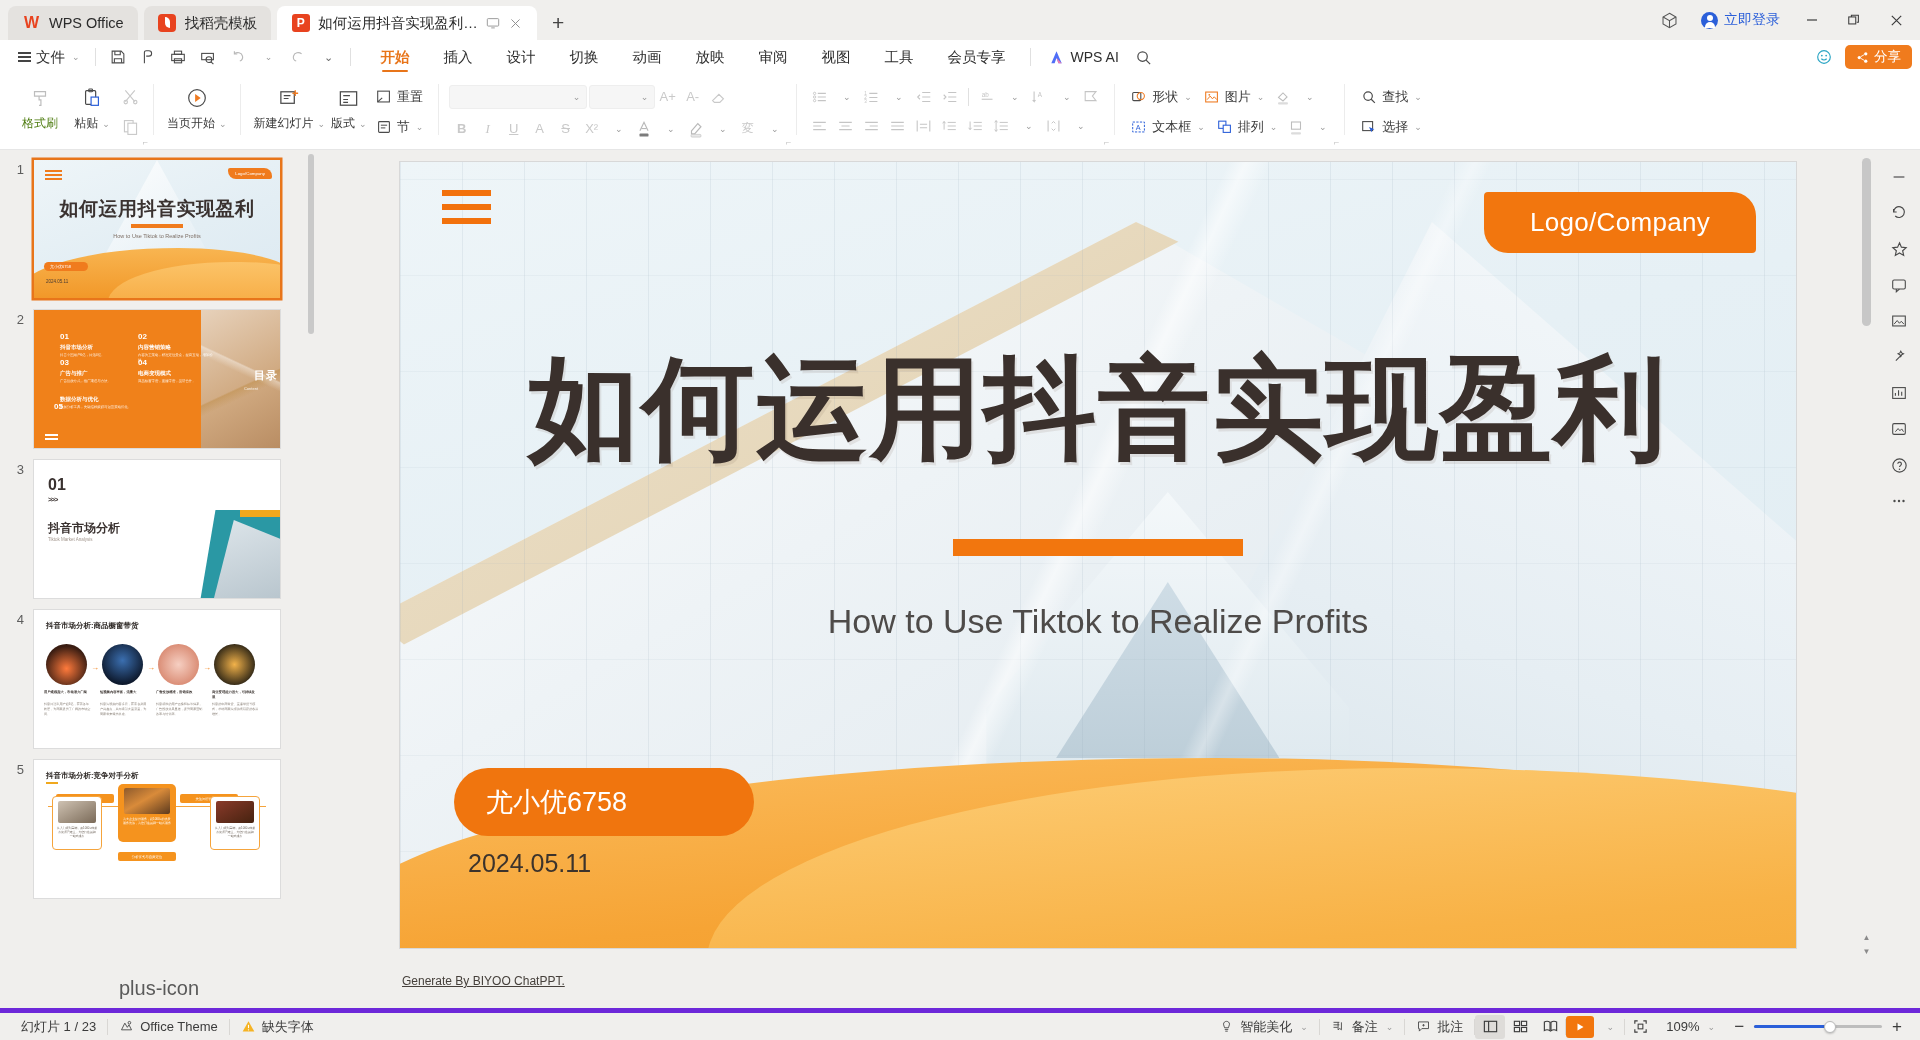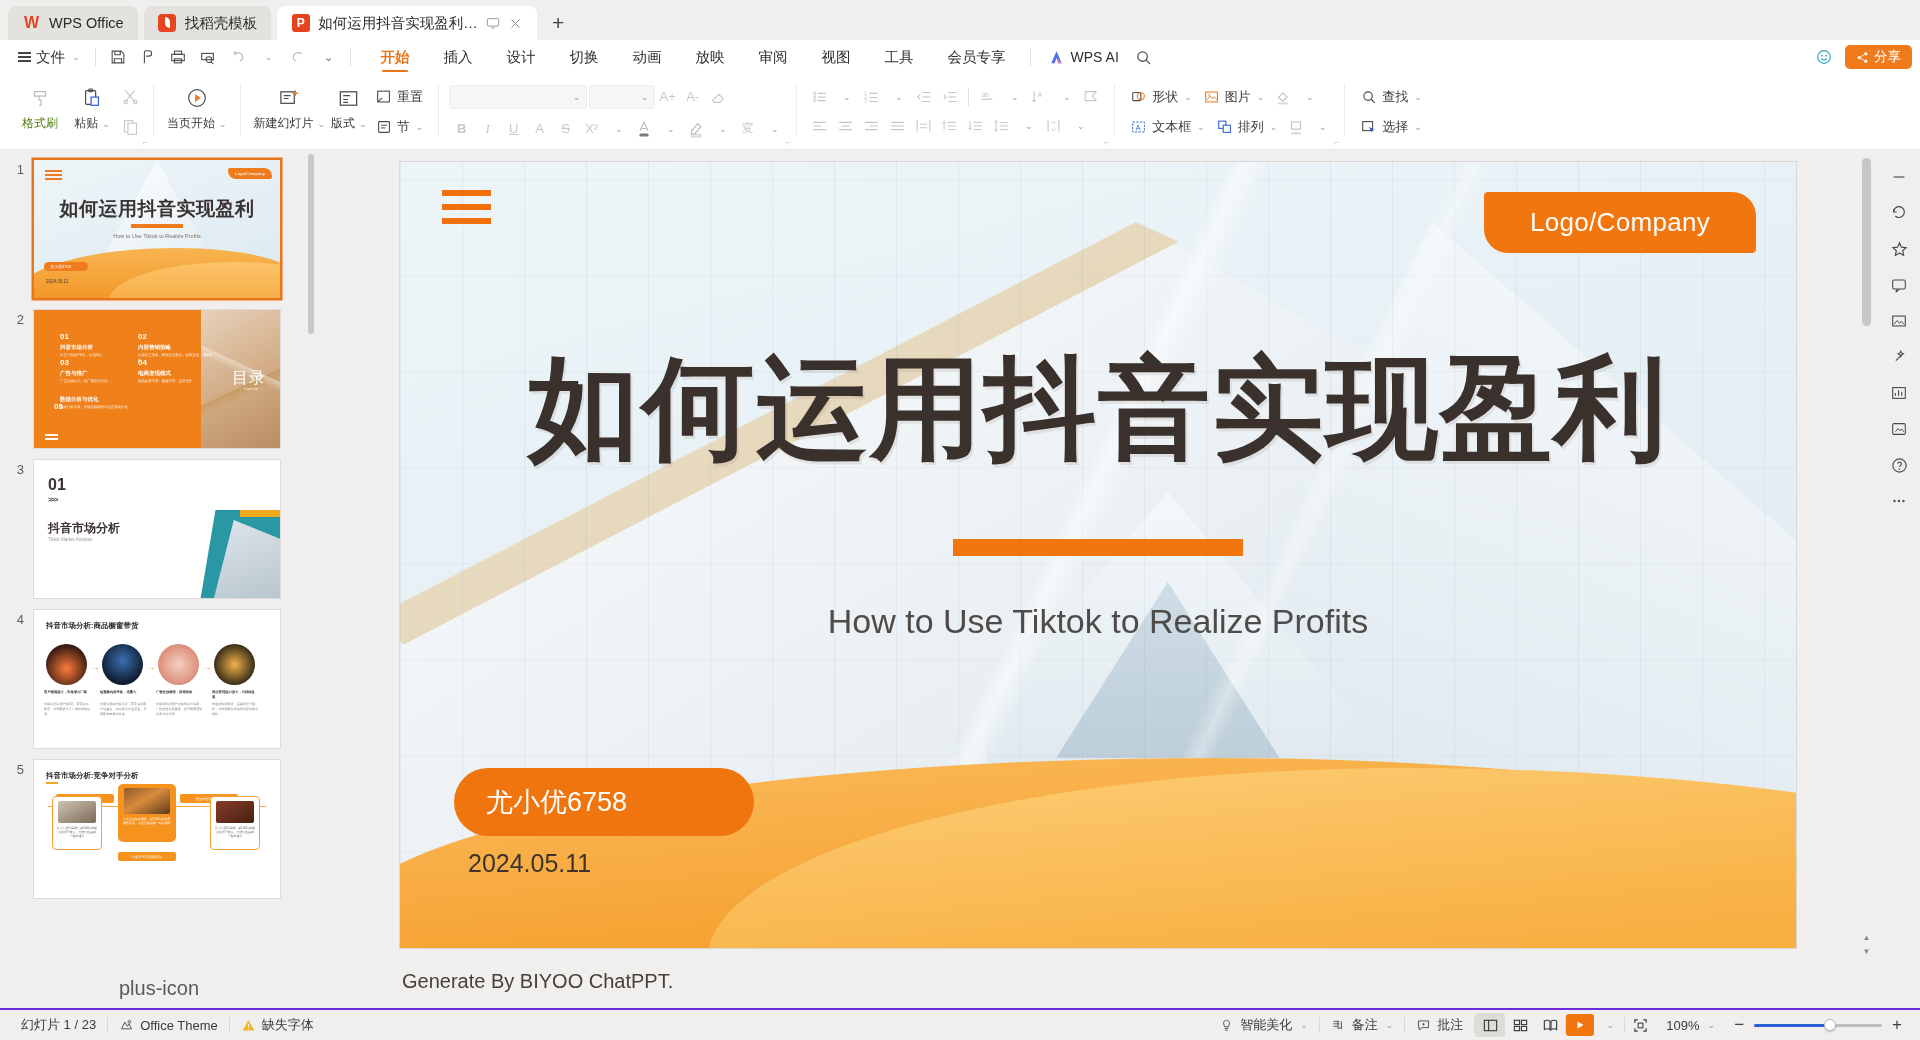--- a/index.html
+++ b/index.html
@@ -128,21 +128,21 @@
   .t2 { background:#f0ece8; }
   .t2 .panelo { position:absolute; left:0; top:0; width:68%; height:100%; background:#f0811a;}
   .t2 .img { position:absolute; right:0; top:0; width:35%; height:100%;
              background: linear-gradient(150deg,#e8d3bd,#cfa87f 60%,#b98d63); }
   .t2 .img::after { content:""; position:absolute; inset:0;
              background: linear-gradient(205deg, transparent 40%, rgba(255,255,255,.38) 41%, transparent 46%),
                          linear-gradient(155deg, transparent 55%, rgba(190,140,70,.5) 56%, transparent 62%); }
   .t2 .num { position:absolute; font-size:8px; font-weight:800; color:#fff; }
   .t2 .ttl { position:absolute; font-size:5.5px; font-weight:700; color:#fff; }
   .t2 .dsc { position:absolute; font-size:3.4px; color:rgba(255,255,255,.9); width:80px; line-height:1.45;}
-  .t2 .mul { position:absolute; right: 14px; top: 58px; color:#fff; font-size:16px; font-weight:400; letter-spacing:1px; z-index:2;}
+  .t2 .mul { position:absolute; right: 2px; top: 58px; color:#fff; font-size:11px; font-weight:700; letter-spacing:1px; z-index:2;}
   .t2 .mul2 { position:absolute; right: 22px; top: 76px; color:rgba(255,255,255,.85); font-size:4px; z-index:2;}
   .t2 .hb { position:absolute; left:11px; bottom:12px; width:13px; height:1.6px; background:#fff;}
 
   .t3 { background:#fff; }
   .t3 .n { position:absolute; left:14px; top:16px; font-size:16px; font-weight:800; color:#3a3230;}
   .t3 .ar { position:absolute; left:14px; top:36px; font-size:7px; color:#3a3230; font-weight:800; letter-spacing:-1px;}
   .t3 .h { position:absolute; left:14px; top:60px; font-size:12px; font-weight:800; color:#3a3230;}
   .t3 .e { position:absolute; left:14px; top:77px; font-size:4.5px; color:#a2968d;}
   .t3 .tealshape { position:absolute; right:-6px; top:50px; width:86px; height:92px;
         background:#2a98a4; clip-path: polygon(18% 0, 100% 0, 100% 100%, 0 100%);}
@@ -220,39 +220,39 @@
      text-shadow: 2px 3px 0 rgba(120,100,85,.13);}
   .titlebar-line { position:absolute; left:50%; transform:translateX(-50%); top: 377px;
      width: 290px; height: 17px; background:#f2760e;}
   .subtitle { position:absolute; left:0; right:0; top: 440px; text-align:center;
      font-size: 34px; color:#4e4b49; }
   .namepill { position:absolute; left: 54px; bottom: 112px; background:#f0750e; color:#fff;
      border-radius: 34px; padding: 16px 0 16px 32px; width: 300px; font-size: 27px; }
   .datetx { position:absolute; left: 68px; bottom: 70px; font-size: 25px; color:#3c332c; }
 
   .notes { width: 1396px; height: 42px; display:flex; align-items:center;
-     font-size: 20px; color:#46403b; padding-left: 2px; margin-top: 12px;}
+     font-size: 12px; color:#46403b; padding-left: 2px; margin-top: 12px; text-decoration: underline;}
 
   
   .vscroll { position:absolute; right: 6px; top: 8px; bottom: 48px; width: 11px; }
   .vscroll .track { position:absolute; inset:0; background:#f0efed; }
   .vscroll .thumbv { position:absolute; top:0; left:1px; width: 9px; height: 168px; background:#c7c7c7; border-radius:5px;}
   .vscroll .ar { position:absolute; left:0; width:11px; height:14px; display:flex; align-items:center;
      justify-content:center; color:#8a8a8a; font-size:8px;}
 
   
   .rail { width: 42px; flex: 0 0 42px; background:#f0efed; display:flex; flex-direction:column;
           align-items:center; padding-top: 10px; gap: 2px; }
   .rail .ri { width: 34px; height: 34px; display:flex; align-items:center; justify-content:center;
           color:#4a4a4a; border-radius:5px; }
 
   
   .statusbar {
     height: 32px; flex: 0 0 32px; background:#f0efed; display:flex; align-items:center;
-    font-size: 13px; color:#3b3b3b; padding: 0 10px; border-top:2px solid #6d28d9;
+    font-size: 13px; color:#3b3b3b; padding: 0 10px; border-top:5px solid #6d28d9;
   }
   .sitem { display:flex; align-items:center; gap:6px; padding: 0 11px; height:24px;}
   .ssep { width:1px; height:16px; background:#d9d7d4; }
   .sb-right { margin-left:auto; display:flex; align-items:center; }
   .viewbtn { width: 30px; height: 24px; display:flex; align-items:center; justify-content:center; border-radius:3px;}
   .viewbtn.on { background:#dedcd9; }
   .playbtn { width: 28px; height: 22px; background:#f2760e; border-radius:3px; display:flex;
      align-items:center; justify-content:center; color:#fff; font-size:10px;}
   .zoomslider { display:flex; align-items:center; gap:10px; padding: 0 8px;}
   .ztrack { width: 128px; height: 3px; background:#bdbdbd; border-radius:2px; position:relative;}
@@ -289,20 +289,48 @@
         </svg>
     </span>
     <span class="tab-mini">
       <svg width="13" height="13" viewBox="0 0 16 16">
           <path d="M3 3l10 10M13 3L3 13" stroke="#444" stroke-width="1.2"></path>
         </svg>
     </span>
   </div>
   <div class="newtab">+</div>
 
+  <div class="tb-right">
+    <div class="tb-btn">
+      <svg width="19" height="19" viewBox="0 0 22 22">
+          <path d="M11 2.6l7.5 4.3v8.2L11 19.4 3.5 15.1V6.9z" fill="none" stroke="#555" stroke-width="1.2"></path>
+          <path d="M3.6 6.9L11 11.2l7.4-4.3M11 11.2v8.2" fill="none" stroke="#555" stroke-width="1.2"></path>
+        </svg>
+    </div>
+    <div class="login">
+      <span class="login-av"></span>
+      <span>立即登录</span>
+    </div>
+    <div class="tb-btn">
+      <svg width="14" height="14" viewBox="0 0 14 14">
+          <path d="M2 7h10" stroke="#3c3c3c" stroke-width="1.2"></path>
+        </svg>
+    </div>
+    <div class="tb-btn">
+      <svg width="14" height="14" viewBox="0 0 16 16">
+          <rect x="2" y="4.5" width="8" height="8" fill="none" stroke="#3c3c3c" stroke-width="1.2"></rect>
+          <path d="M5 4.5V2.5h8v8h-2" fill="none" stroke="#3c3c3c" stroke-width="1.2"></path>
+        </svg>
+    </div>
+    <div class="tb-btn">
+      <svg width="15" height="15" viewBox="0 0 16 16">
+          <path d="M3 3l10 10M13 3L3 13" stroke="#3c3c3c" stroke-width="1.25"></path>
+        </svg>
+    </div>
+  </div>
 </div>
 
 <div class="menubar">
   <div class="file-menu">
     <span class="hamb">
         <i></i>
         <i></i>
         <i></i>
       </span>
     <span>文件</span>

